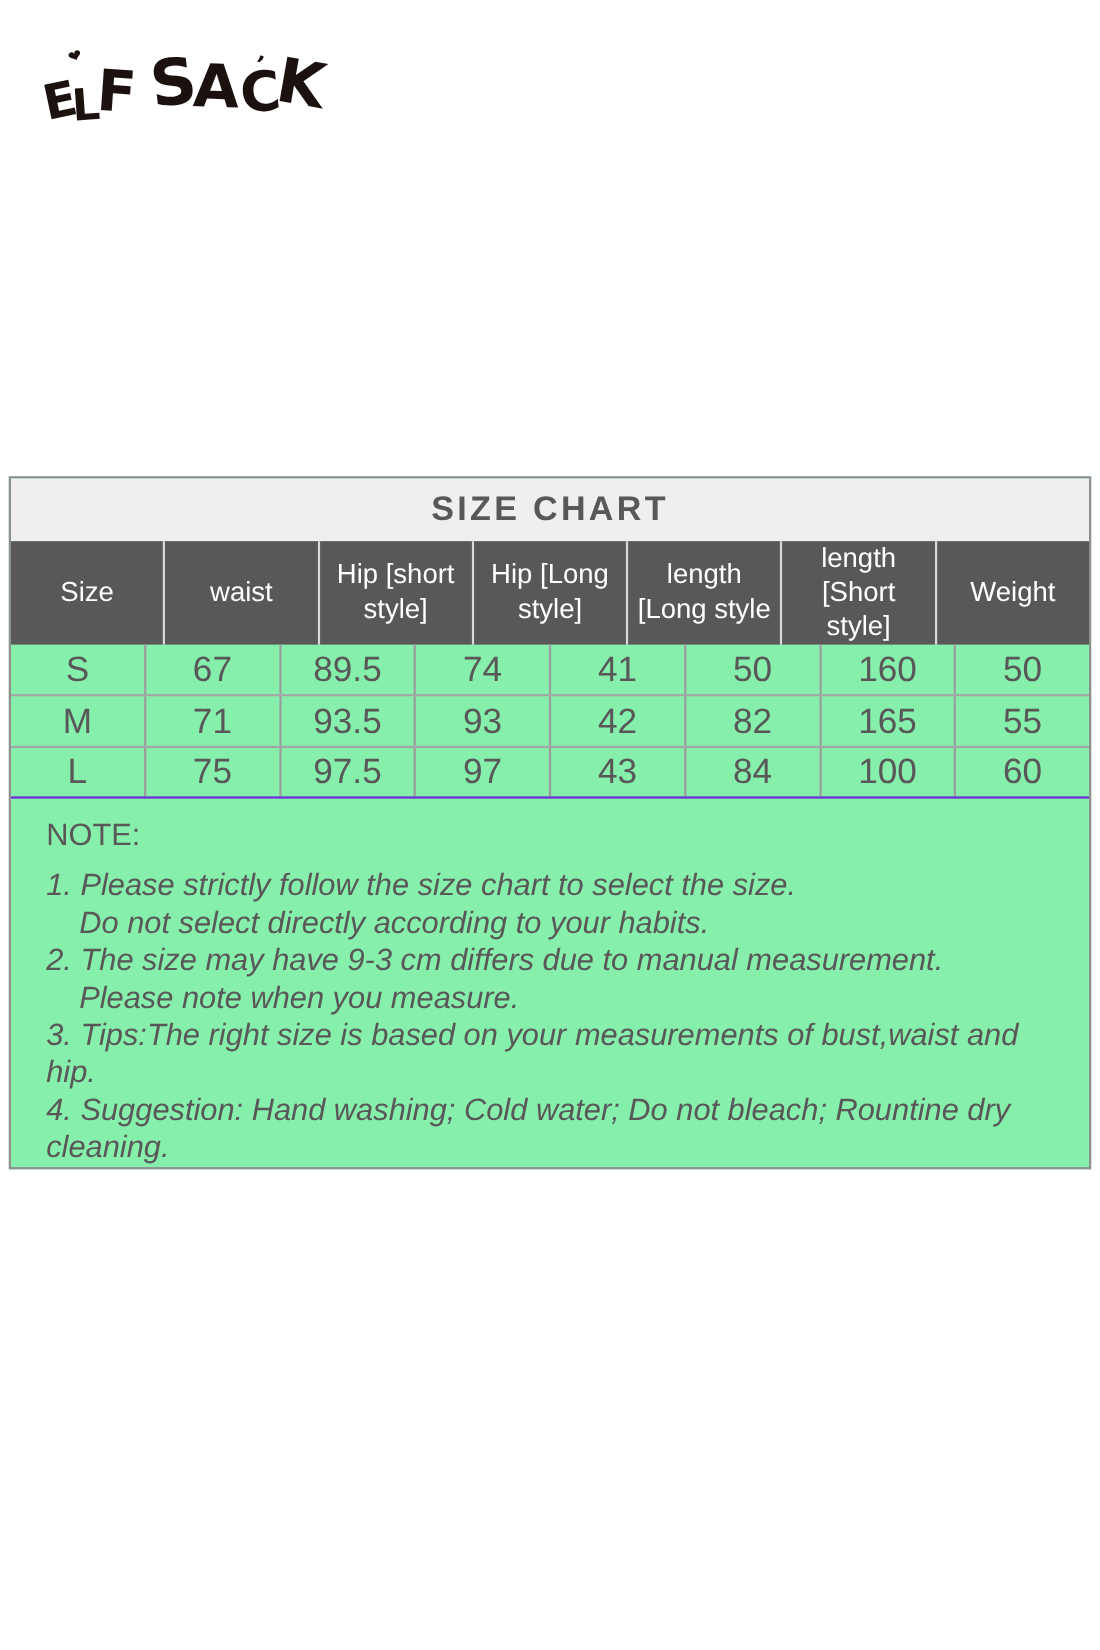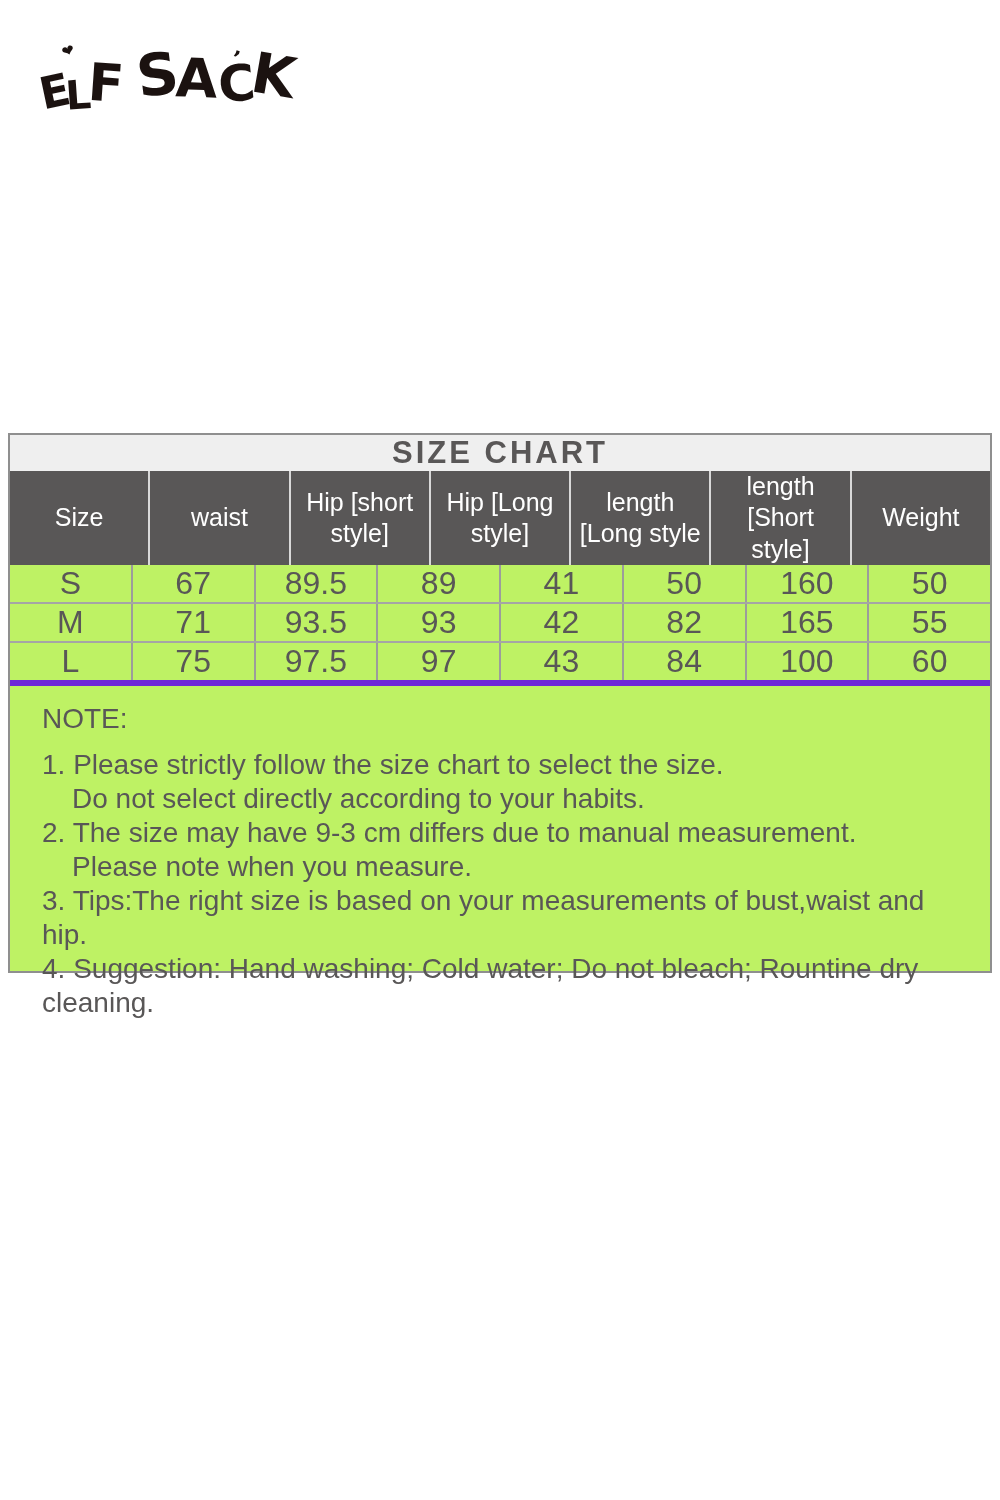--- a/index.html
+++ b/index.html
@@ -42,23 +42,23 @@
     position: absolute; left: 196px; top: 6px;
     font-size: 20px; transform: rotate(18deg);
   }
 
   
   .chart-box {
     position: absolute;
     left: 8px;
     top: 433px;
     width: 984px;
-    height: 540px;
+    height: 630px;
     border: 2px solid #8f8f8f;
-    background: #bef264;
+    background: #86efac;
     display: flex;
     flex-direction: column;
     color: #595757;
   }
   .chart-title {
     height: 68px;
     background: #efefef;
     display: flex;
     align-items: center;
     justify-content: center;
@@ -97,28 +97,28 @@
     justify-content: center;
     font-size: 32px;
     color: #595757;
     border-right: 2px solid #9c9c9c;
   }
   .trow .td:last-child { border-right: none; }
 
   
   .notes {
     flex: 1 1 auto;
-    border-top: 6px solid #6d28d9;
-    padding: 16px 24px 12px 32px;
+    border-top: 2px solid #6d28d9;
+    padding: 16px 24px 1px 32px;
     font-size: 28px;
     color: #595757;
     line-height: 34px;
   }
   .notes .note-heading { margin-bottom: 12px; }
-  .notes .note-line { margin-bottom: 0; }
+  .notes .note-line { margin-bottom: 0; font-style: italic; }
   .notes .note-line.indent { padding-left: 30px; }
 </style>
 </head>
 <body>
 
 <div class="page">
 
   <div class="logo">
     <span class="ltr l-e">E</span><span class="ltr l-l">L</span><span class="ltr l-f">F</span><span class="sp"></span><span class="ltr l-s">S</span><span class="ltr l-a">A</span><span class="ltr l-c">C</span><span class="ltr l-k">K</span>
     <span class="mark-e">❤</span>
@@ -136,21 +136,21 @@
       <div class="th">Hip  [Long style]</div>
       <div class="th">length [Long style</div>
       <div class="th">length [Short style]</div>
       <div class="th">Weight</div>
     </div>
 
     <div class="trow">
       <div class="td">S</div>
       <div class="td">67</div>
       <div class="td">89.5</div>
-      <div class="td">89</div>
+      <div class="td">74</div>
       <div class="td">41</div>
       <div class="td">50</div>
       <div class="td">160</div>
       <div class="td">50</div>
     </div>
 
     <div class="trow">
       <div class="td">M</div>
       <div class="td">71</div>
       <div class="td">93.5</div>

